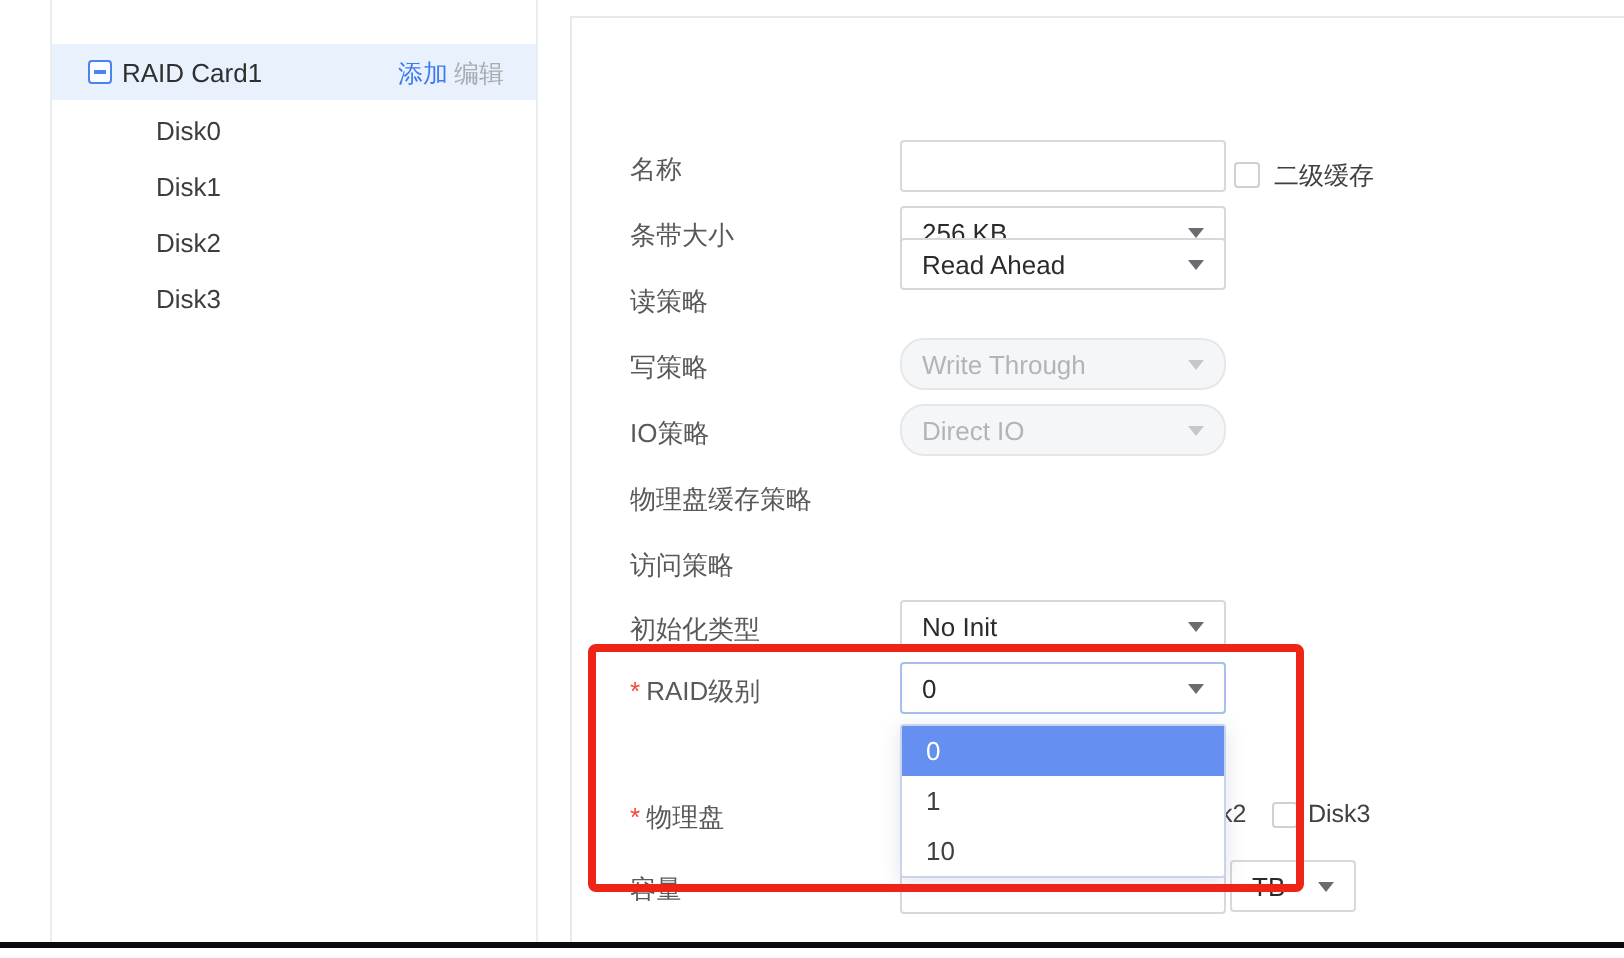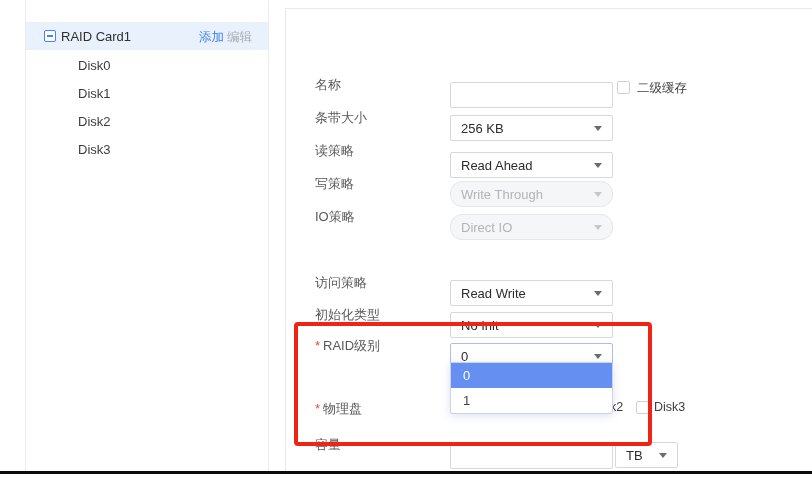--- a/index.html
+++ b/index.html
@@ -23,21 +23,21 @@
   .side-edit { position:absolute; left:227px; top:29px; font-size:12.5px; color:#a9acb1; }
   .disk-item { position:absolute; left:78px; font-size:13px; color:#3d3d3d; cursor:pointer; }
 
   
   .panel-title { position:absolute; left:299px; top:37px; font-size:15.5px; color:#2b2b2b; }
   .flabel { position:absolute; left:315px; font-size:13px; color:#595959; white-space:nowrap; }
   .star { color:#f5483b; font-style:normal; margin-right:3px; }
 
   .ctrl { position:absolute; left:450px; width:163px; height:26px; box-sizing:border-box;
           border:1px solid #d6d8da; border-radius:2px; background:#fff;
-          display:flex; align-items:center; padding:0 10px; font-size:13px; color:#2b2b2b;margin-top:12px; }
+          display:flex; align-items:center; padding:0 10px; font-size:13px; color:#2b2b2b; }
   .caret { margin-left:auto; width:0; height:0; border-left:4px solid transparent;
            border-right:4px solid transparent; border-top:5px solid #696c70; }
   .ctrl.disabled { background:#f5f6f7; border-color:#e5e7ea; color:#b1b4b9;border-radius:12px; }
   .ctrl.disabled .caret { border-top-color:#c4c7cc; }
   .ctrl.focused { border-color:#a6bfee; }
   .ctrl input { border:none; outline:none; width:100%; font:inherit; color:inherit; background:transparent; padding:0; }
 
   .cbx { position:absolute; width:13px; height:13px; box-sizing:border-box;
          border:1px solid #cdd0d5; border-radius:2px; background:#fff; cursor:pointer; }
   .cbx-label { position:absolute; font-size:12.5px; color:#404040; white-space:nowrap; }
@@ -82,43 +82,40 @@
   <div class="cbx" style="left:617px; top:81px"></div>
   <span class="cbx-label" style="left:637px; top:80px">二级缓存</span>
 
   <span class="flabel" style="top:109px">条带大小</span>
   <div class="ctrl" style="top:103px">
     <span>256 KB</span>
     <span class="caret"></span>
   </div>
 
   <span class="flabel" style="top:142px">读策略</span>
-  <div class="ctrl" style="top:140px">
+  <div class="ctrl" style="top:119px">
     <span>Read Ahead</span>
     <span class="caret"></span>
   </div>
 
   <span class="flabel" style="top:175px">写策略</span>
   <div class="ctrl disabled" style="top:169px">
     <span>Write Through</span>
     <span class="caret"></span>
   </div>
 
   <span class="flabel" style="top:208px">IO策略</span>
   <div class="ctrl disabled" style="top:202px">
     <span>Direct IO</span>
     <span class="caret"></span>
   </div>
 
+  <span class="flabel" style="top:241px">物理盘缓存策略</span>
 
   <span class="flabel" style="top:274px">访问策略</span>
-  <div class="ctrl" style="top:268px">
-    <span>Read Write</span>
-    <span class="caret"></span>
-  </div>
 
   <span class="flabel" style="top:306px">初始化类型</span>
   <div class="ctrl" style="top:300px">
     <span>No Init</span>
     <span class="caret"></span>
   </div>
 
   <span class="flabel" style="top:337px"><em class="star">*</em><span>RAID级别</span></span>
   <div class="ctrl focused" style="top:331px">
     <span>0</span>
@@ -141,18 +138,19 @@
     <input value="" style="">
   </div>
   <div class="ctrl" style="left:615px; top:430px; width:63px">
     <span>TB</span>
     <span class="caret"></span>
   </div>
 
   <div class="popup">
     <div class="opt sel">0</div>
     <div class="opt">1</div>
+    <div class="opt">10</div>
   </div>
 
   <div class="redrect"></div>
 
   <div class="blackbar"></div>
 </div>
 
 </body></html>

